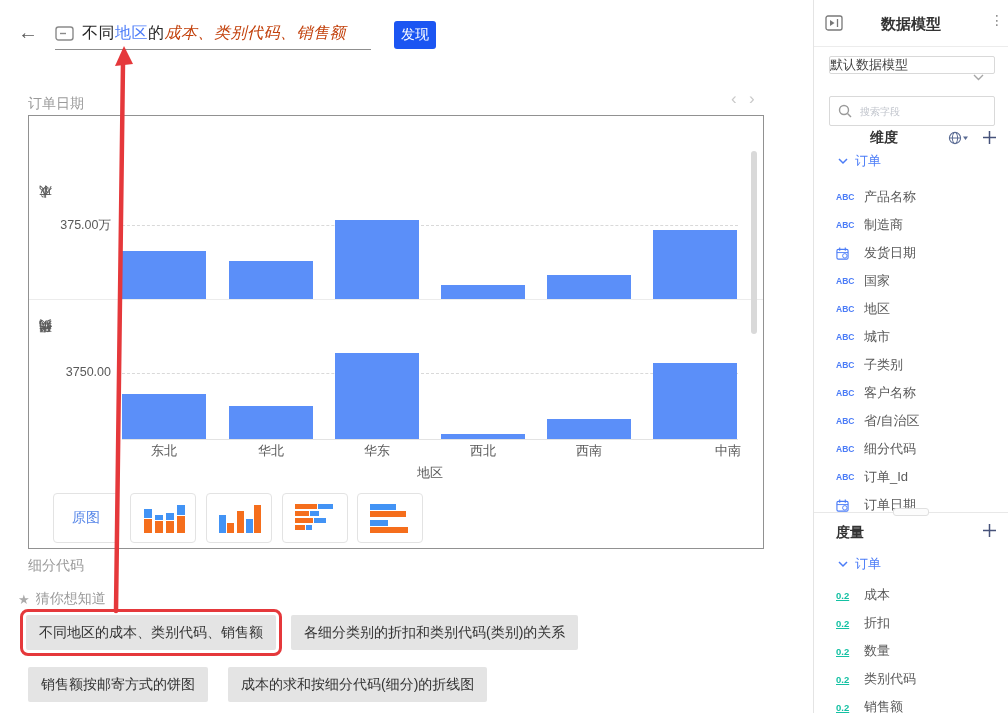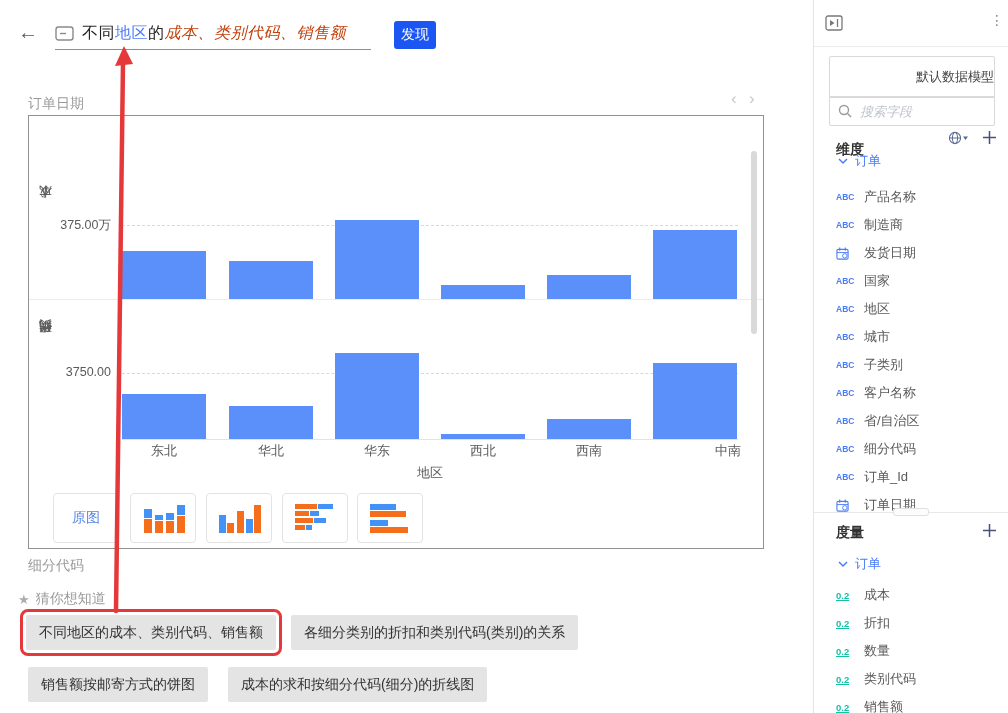--- a/index.html
+++ b/index.html
@@ -47,26 +47,26 @@
 
   
   .arrow-overlay{position:absolute;left:0;top:0;width:1008px;height:713px;z-index:50;pointer-events:none;}
 
   
   .sidebar{position:absolute;left:813px;top:0;width:195px;height:713px;border-left:1px solid #e4e4e4;background:#fff;box-sizing:border-box;}
   .sb-header{position:absolute;left:0;top:0;width:100%;height:46px;border-bottom:1px solid #ececec;}
   .sb-title{position:absolute;left:0;top:15px;width:100%;text-align:center;font-size:15px;font-weight:bold;color:#333;}
   .collapse-btn{position:absolute;left:11px;top:14px;cursor:pointer;}
   .kebab{position:absolute;right:4px;top:13px;font-size:14px;color:#8a8a8a;cursor:pointer;line-height:1;}
-  .model-select{position:absolute;left:15px;top:56px;width:166px;height:42px;border:1px solid #d9d9d9;border-radius:2px;
-                box-sizing:border-box;display:flex;align-items:center;justify-content:flex-end;font-size:13px;color:#444;cursor:pointer;}
+  .model-select{position:absolute;left:15px;top:56px;width:166px;height:18px;border:1px solid #d9d9d9;border-radius:2px;
+                box-sizing:border-box;display:flex;align-items:center;justify-content:flex-start;font-size:13px;color:#444;cursor:pointer;}
   .model-caret{position:absolute;right:10px;top:12px;}
   .search-box{position:absolute;left:15px;top:96px;width:166px;height:30px;border:1px solid #d9d9d9;border-radius:2px;
               box-sizing:border-box;display:flex;align-items:center;padding:0 8px;gap:6px;}
-  .search-box input{border:none;outline:none;width:120px;font-size:13px;color:#ec4899;font-family:inherit;font-style:italic;}
+  .search-box input{border:none;outline:none;width:120px;font-size:10px;color:#ec4899;font-family:inherit;}
   .search-box input::placeholder{color:#c0c4cc;}
   .sb-sec-title{position:absolute;left:22px;font-size:14px;font-weight:bold;color:#333;}
   .sb-icon{position:absolute;cursor:pointer;}
   .group-row{position:absolute;left:24px;display:flex;align-items:center;gap:7px;font-size:13px;color:#4B7CF7;cursor:pointer;}
   .dim-list{position:absolute;top:183px;left:22px;right:0;height:329px;overflow:hidden;}
   .measure-list{position:absolute;top:581px;left:22px;right:0;bottom:0;overflow:hidden;}
   .field-row{height:28px;display:flex;align-items:center;gap:8px;cursor:pointer;}
   .ficon{width:20px;display:inline-flex;align-items:center;font-weight:bold;font-size:8.5px;letter-spacing:0;}
   .ficon.abc{color:#4B7CF7;} .ficon.num{color:#14C1A3;font-size:9.5px;text-decoration:underline;}
   .flabel{font-size:13px;color:#595959;white-space:nowrap;}
@@ -195,20 +195,21 @@
 
   <div class="sidebar">
     <div class="sb-header">
       <span class="collapse-btn">
         <svg width="18" height="18" viewBox="0 0 18 18">
             <rect x="1" y="2" width="16" height="14" rx="2" fill="none" stroke="#787878" stroke-width="1.3"></rect>
             <line x1="12.5" y1="5" x2="12.5" y2="13" stroke="#787878" stroke-width="1.3"></line>
             <polygon points="5,6 9.5,9 5,12" fill="#787878"></polygon>
           </svg>
       </span>
+      <div class="sb-title">数据模型</div>
       <span class="kebab">⋮</span>
     </div>
 
     <div class="model-select">
       <span>默认数据模型</span>
       <span class="model-caret">
         <svg width="11" height="7" viewBox="0 0 11 7">
             <polyline points="1,1 5.5,5.5 10,1" fill="none" stroke="#a6a6a6" stroke-width="1.4"></polyline>
           </svg>
       </span>
@@ -217,21 +218,21 @@
     <div class="search-box">
       <span style="display:inline-flex;">
         <svg width="14" height="14" viewBox="0 0 14 14">
             <circle cx="6" cy="6" r="4.5" fill="none" stroke="#9a9a9a" stroke-width="1.4"></circle>
             <line x1="9.5" y1="9.5" x2="13" y2="13" stroke="#9a9a9a" stroke-width="1.4"></line>
           </svg>
       </span>
       <input placeholder="搜索字段" style="">
     </div>
 
-    <div class="sb-sec-title" style="top:141px;">维度</div>
+    <div class="sb-sec-title" style="top:129px;margin-left:34px;">维度</div>
     <span class="sb-icon" style="right:40px;top:131px;">
       <svg width="20" height="14" viewBox="0 0 20 14">
           <circle cx="7" cy="7" r="5.6" fill="none" stroke="#5A6B93" stroke-width="1.1"></circle>
           <ellipse cx="7" cy="7" rx="2.6" ry="5.6" fill="none" stroke="#5A6B93" stroke-width="1"></ellipse>
           <line x1="1.4" y1="7" x2="12.6" y2="7" stroke="#5A6B93" stroke-width="1"></line>
           <polygon points="15,5.5 20,5.5 17.5,9" fill="#5A6B93"></polygon>
         </svg>
     </span>
     <span class="sb-icon" style="right:11px;top:130px;">
       <svg width="15" height="15" viewBox="0 0 15 15">

